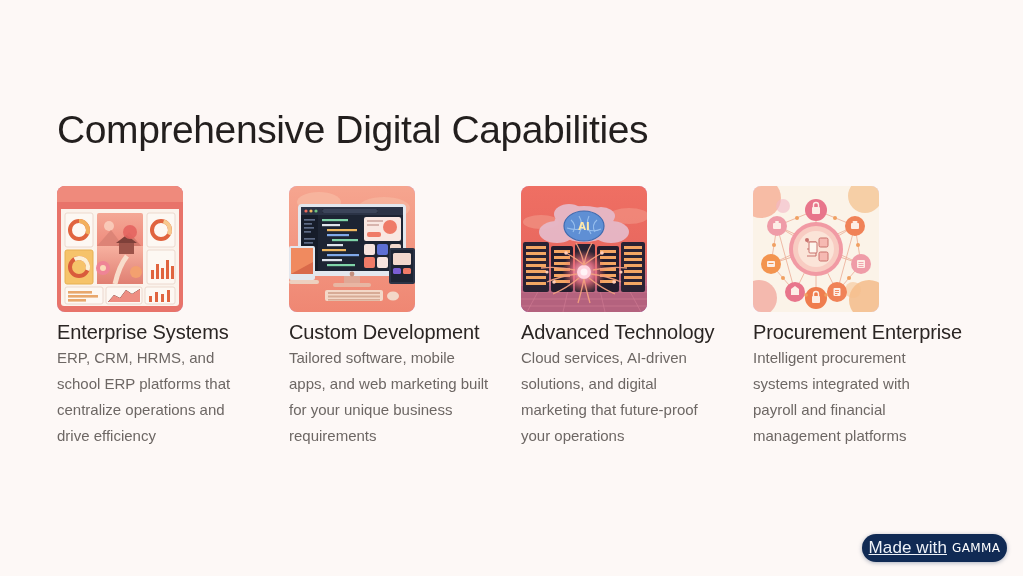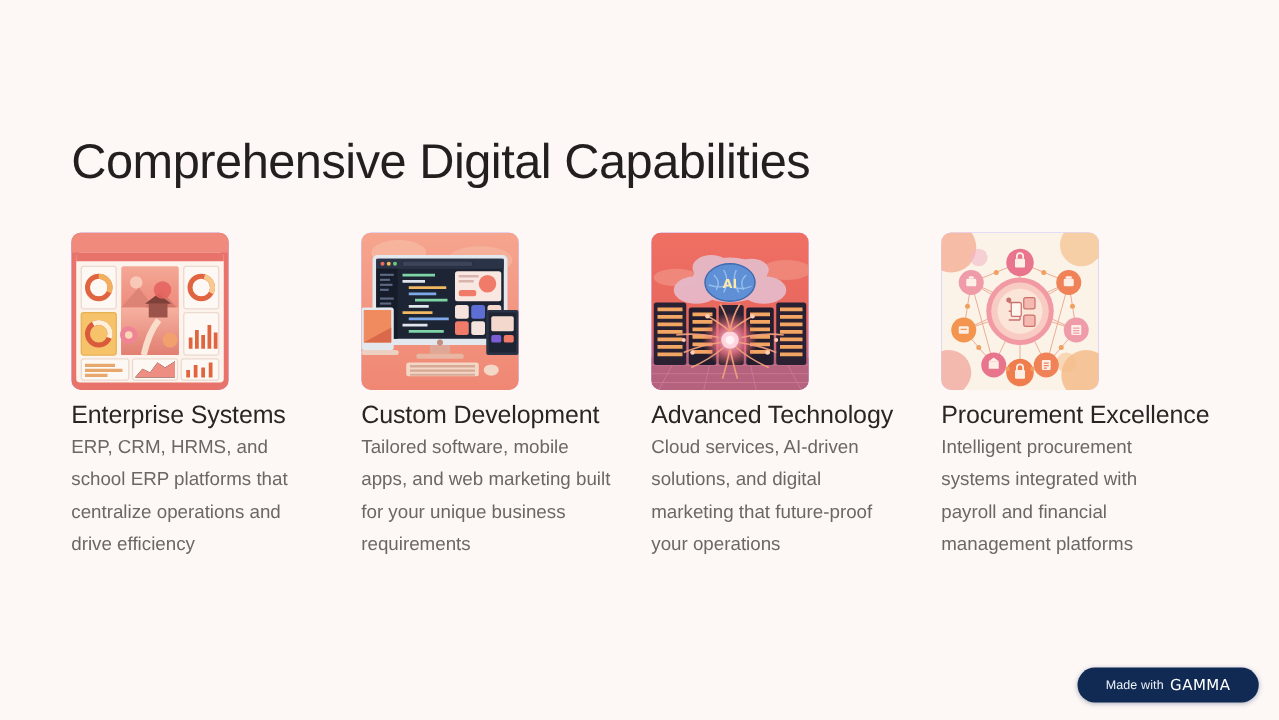--- a/index.html
+++ b/index.html
@@ -92,24 +92,25 @@
     background: #102a54;
     box-shadow: 0 1px 4px rgba(16,42,84,0.35);
     display: flex;
     align-items: center;
     justify-content: center;
     gap: 5px;
     cursor: pointer;
     user-select: none;
   }
   .gamma-made {
-    font-size: 10px;
+    font-size: 17px;
     color: #eef2f8;
     letter-spacing: 0.1px;
     font-weight: 400;
+    text-decoration: underline;
   }
   .gamma-word {
     font-size: 12px;
     color: #ffffff;
     font-weight: 400;
     letter-spacing: 0.4px;
     font-family: "DejaVu Sans", sans-serif;
   }
 </style>
 </head>
@@ -500,21 +501,21 @@
               <circle cx="82" cy="32" r="2"></circle>
             <circle cx="21" cy="59" r="2"></circle>
               <circle cx="105" cy="59" r="2"></circle>
             <circle cx="30" cy="92" r="2"></circle>
               <circle cx="96" cy="92" r="2"></circle>
             <circle cx="53" cy="109" r="1.8"></circle>
               <circle cx="73" cy="109" r="1.8"></circle>
           </g>
         </svg>
       </div>
-      <div class="card-heading">Procurement Excellence</div>
+      <div class="card-heading">Procurement Enterprise</div>
       <div class="card-body">Intelligent procurement systems integrated with payroll and financial management platforms</div>
     </div>
 
   </div>
 
   <div class="gamma-badge">
     <span class="gamma-made">Made with</span>
     <span class="gamma-word">GAMMA</span>
   </div>
 

